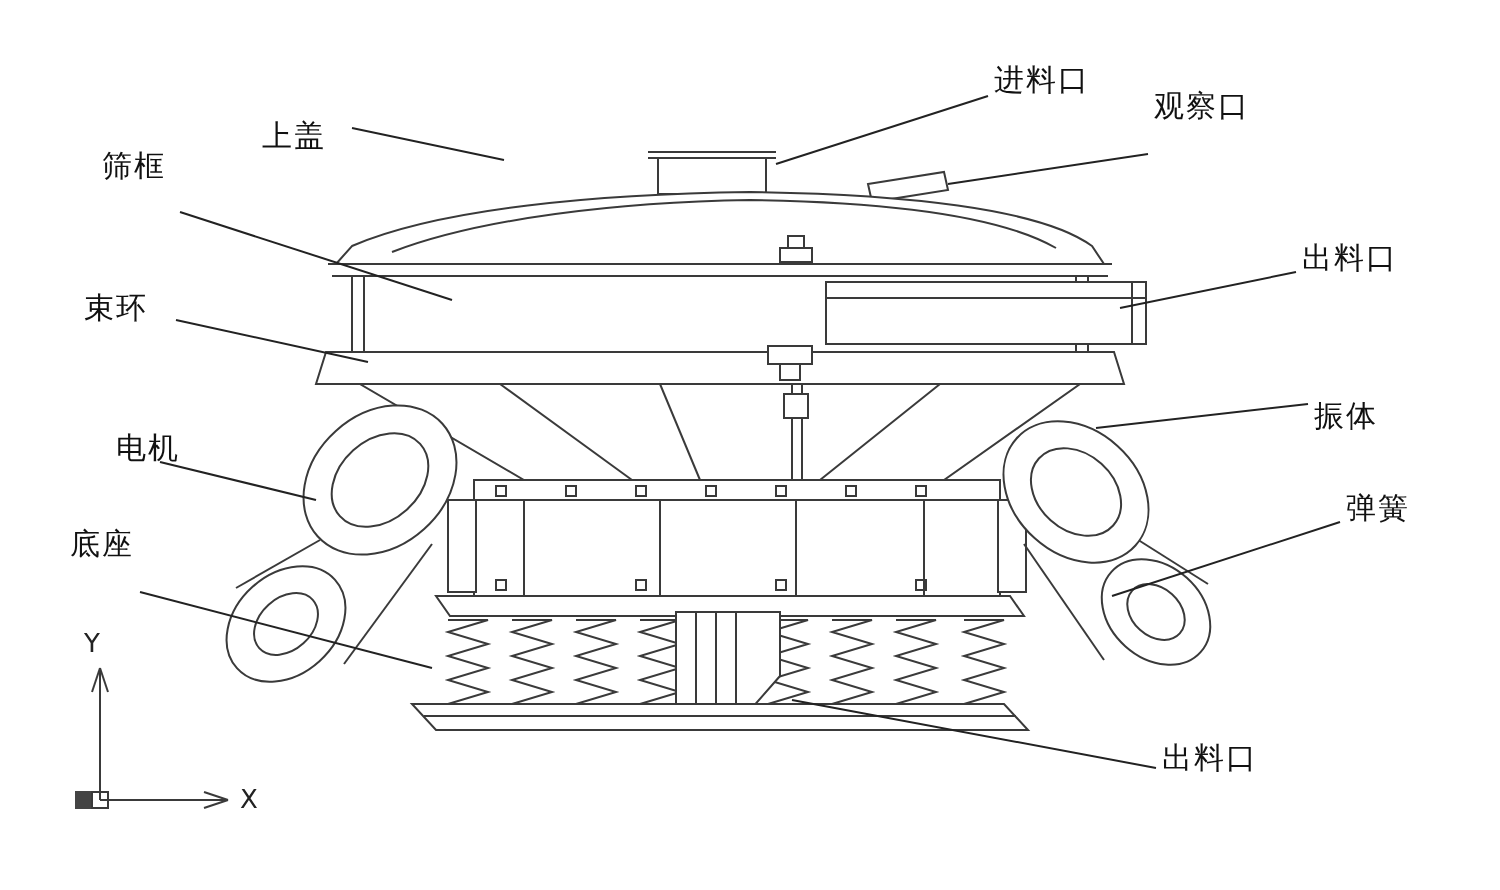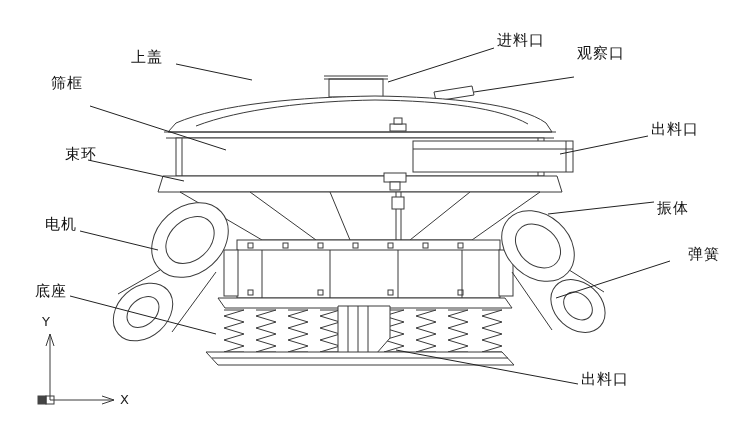--- a/index.html
+++ b/index.html
@@ -182,25 +182,25 @@
       <line class="ln" x1="50" y1="400" x2="114" y2="400"></line>
       <line class="ln" x1="114" y1="400" x2="102" y2="396"></line>
       <line class="ln" x1="114" y1="400" x2="102" y2="404"></line>
       <rect x="38" y="396" width="8" height="8" fill="#444" stroke="#444"></rect>
       <rect class="ln" x="46" y="396" width="8" height="8"></rect>
       <text class="axis-text" x="42" y="326">Y</text>
       <text class="axis-text" x="120" y="404">X</text>
     </g>
   </svg>
 
-  <div class="lbl" style="left:131px;top:50px">上盖</div>
+  <div class="lbl" style="left:131px;top:61px">上盖</div>
   <div class="lbl" style="left:497px;top:33px">进料口</div>
   <div class="lbl" style="left:577px;top:46px">观察口</div>
   <div class="lbl" style="left:51px;top:76px">筛框</div>
   <div class="lbl" style="left:651px;top:122px">出料口</div>
-  <div class="lbl" style="left:65px;top:147px">束环</div>
+  <div class="lbl" style="left:42px;top:147px">束环</div>
   <div class="lbl" style="left:657px;top:201px">振体</div>
-  <div class="lbl" style="left:45px;top:217px">电机</div>
-  <div class="lbl" style="left:688px;top:247px">弹簧</div>
-  <div class="lbl" style="left:35px;top:284px">底座</div>
+  <div class="lbl" style="left:58px;top:217px">电机</div>
+  <div class="lbl" style="left:673px;top:247px">弹簧</div>
+  <div class="lbl" style="left:35px;top:265px">底座</div>
   <div class="lbl" style="left:581px;top:372px">出料口</div>
 
 </div>
 
 </body></html>

